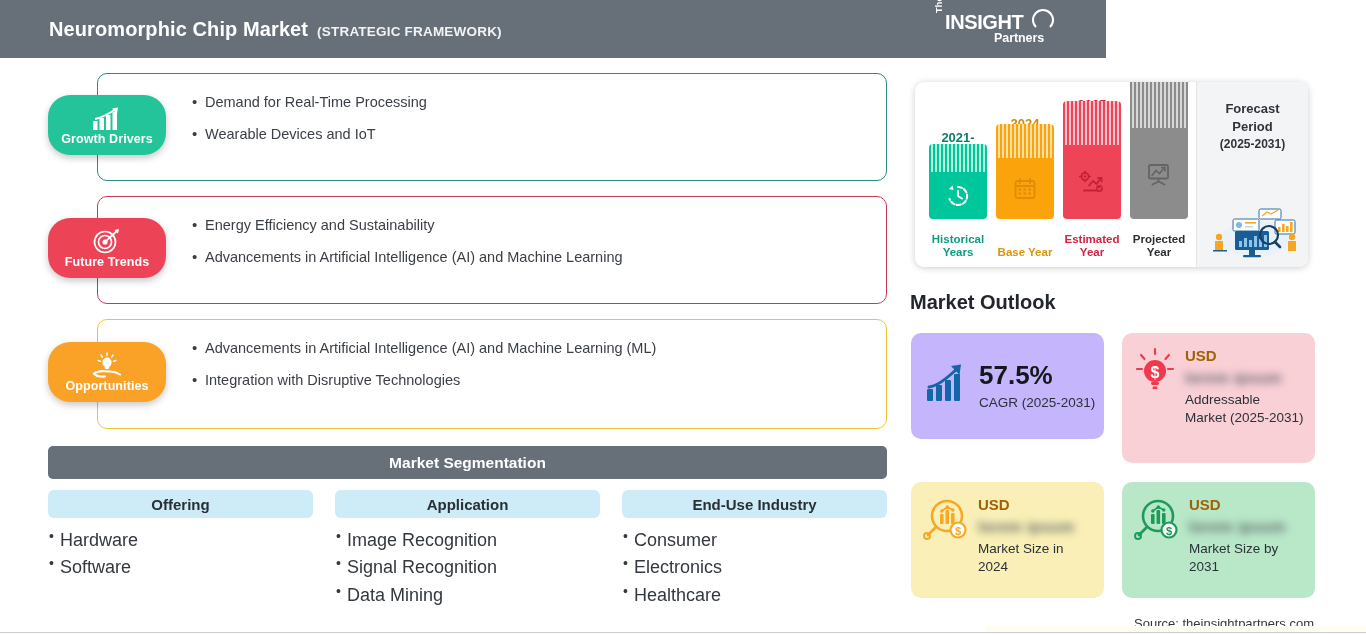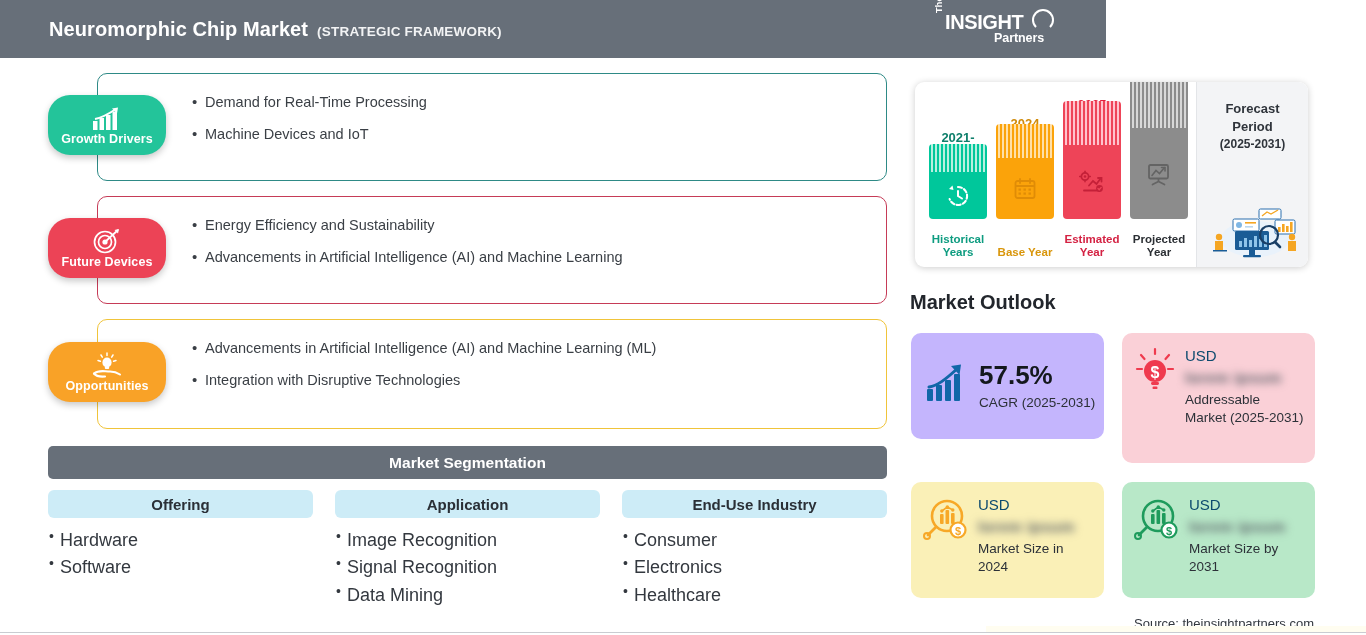--- a/index.html
+++ b/index.html
@@ -115,21 +115,21 @@
   #card-tam   { left: 1122px; top: 333px; width: 193px; height: 130px; background: #fad0d7; }
   #card-ms24  { left: 911px;  top: 482px; width: 193px; height: 116px; background: #faf0b7; }
   #card-ms31  { left: 1122px; top: 482px; width: 193px; height: 116px; background: #b8e8c8; }
 
   .cagr-inner { display: flex; align-items: center; height: 100%; padding-left: 14px; gap: 10px; }
   .cagr-value { font-size: 26px; font-weight: bold; color: #14181d; line-height: 1; }
   .cagr-label { font-size: 13.5px; color: #2c3views; color: #2c3138; margin-top: 7px; }
 
   .money-inner { display: flex; height: 100%; padding: 14px 10px 10px 12px; gap: 9px; }
   .money-text { flex: 1; }
-  .money-usd { font-size: 15px; font-weight: normal; color: #0c4a6e; }
+  .money-usd { font-size: 15px; font-weight: bold; color: #a16207; }
   .money-blur {
     font-size: 15.5px; font-weight: bold; color: #555b63;
     filter: blur(4.2px); margin: 5px 0 4px; letter-spacing: .4px;
     user-select: none;
   }
   .money-cap { font-size: 13.5px; color: #2c3138; line-height: 1.32; }
   #card-ms24 .money-cap, #card-ms31 .money-cap { font-size: 13.5px; }
 
   #source-note { position: absolute; right: 52px; top: 600px;
       font-size: 13px; color: #33383f; margin-top: 16px; }
@@ -167,37 +167,37 @@
           <rect x="14" y="8" width="4.5" height="15" fill="#fff"></rect>
           <rect x="20.5" y="4.5" width="4.5" height="18.5" fill="#fff"></rect>
           <path d="M3 12 C9 11, 15 8, 24 2" stroke="#fff" stroke-width="2" fill="none"></path>
           <path d="M20 1.5 L26 0.5 L25 6.5 Z" fill="#fff"></path>
         </svg>
       </span>
       <span class="badge-label">Growth Drivers</span>
     </div>
     <ul class="bullets">
       <li>Demand for Real-Time Processing</li>
-      <li>Machine Devices and IoT</li>
+      <li>Wearable Devices and IoT</li>
     </ul>
   </div>
 
   <div class="strategy-row" id="row-future">
     <div class="strategy-panel"></div>
     <div class="strategy-badge">
       <span class="badge-icon">
         <svg width="28" height="25" viewBox="0 0 28 25">
           <circle cx="12" cy="13" r="10.5" fill="none" stroke="#fff" stroke-width="1.7"></circle>
           <circle cx="12" cy="13" r="6.5" fill="none" stroke="#fff" stroke-width="1.7"></circle>
           <circle cx="12" cy="13" r="2.6" fill="#fff"></circle>
           <path d="M12 13 L25 1" stroke="#fff" stroke-width="1.8" fill="none"></path>
           <path d="M21.5 1 L26 0 L25 4.5 Z" fill="#fff"></path>
         </svg>
       </span>
-      <span class="badge-label">Future Devices</span>
+      <span class="badge-label">Future Trends</span>
     </div>
     <ul class="bullets">
       <li>Energy Efficiency and Sustainability</li>
       <li>Advancements in Artificial Intelligence (AI) and Machine Learning</li>
     </ul>
   </div>
 
   <div class="strategy-row" id="row-opport">
     <div class="strategy-panel"></div>
     <div class="strategy-badge">

